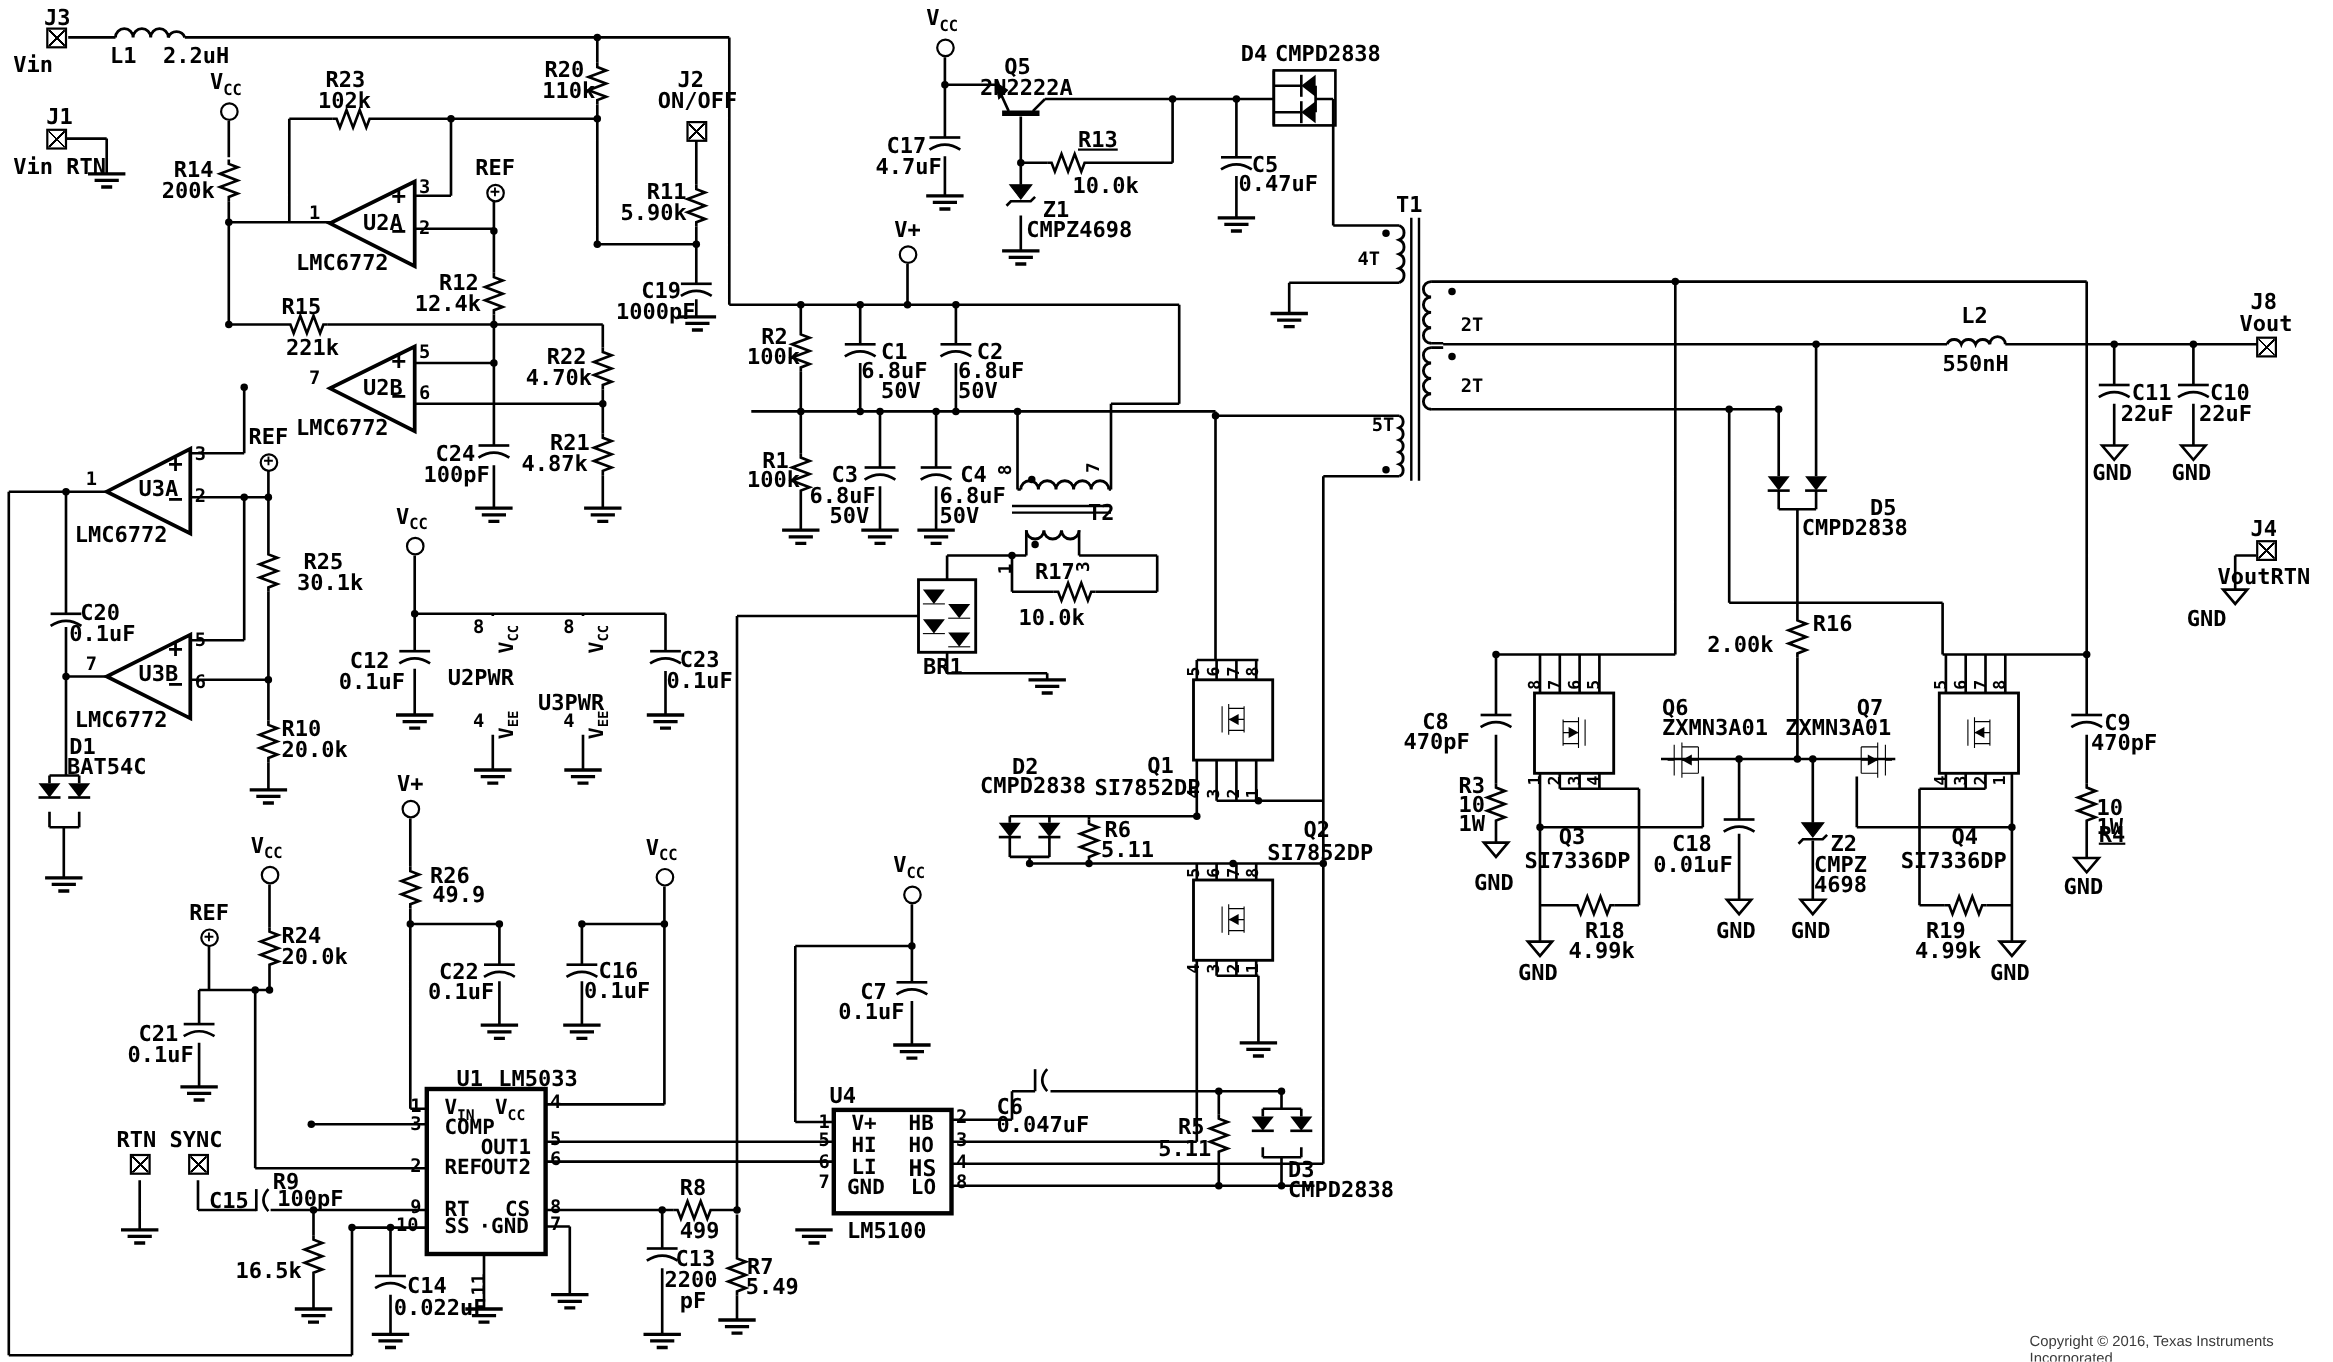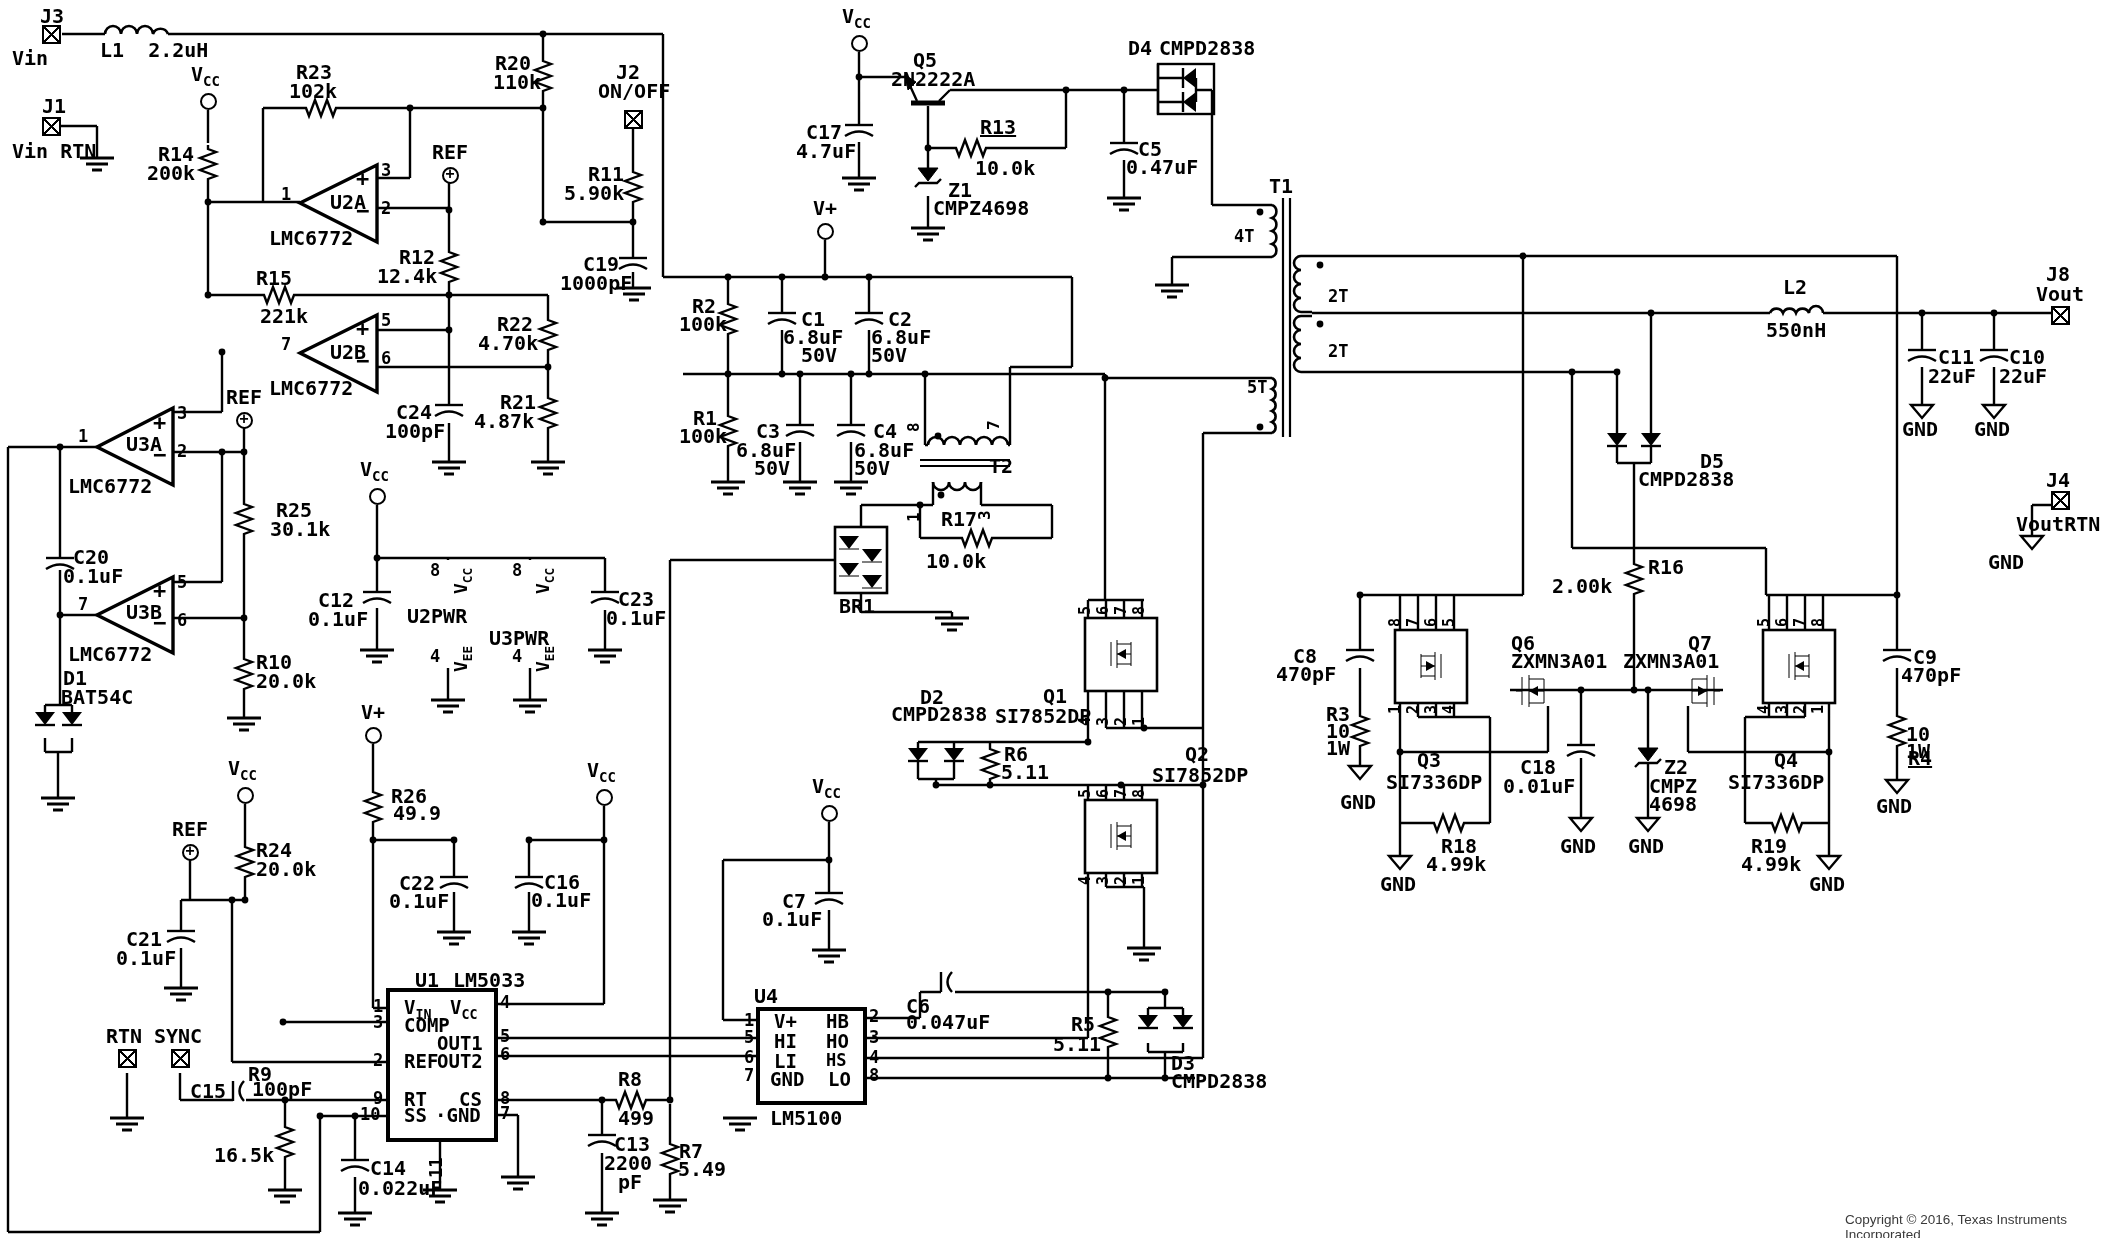--- a/index.html
+++ b/index.html
@@ -542,21 +542,21 @@
       <div class="t" style="left: 744px; top: 1067px; font-size: 17px;">7</div>
       <div class="t" style="left: 869px; top: 1008px; font-size: 17px;">2</div>
       <div class="t" style="left: 869px; top: 1029px; font-size: 17px;">3</div>
       <div class="t" style="left: 869px; top: 1049px; font-size: 17px;">4</div>
       <div class="t" style="left: 869px; top: 1067px; font-size: 17px;">8</div>
       <div class="t" style="left: 774px; top: 1012px; font-size: 19px;">V+</div>
       <div class="t" style="left: 826px; top: 1012px; font-size: 19px;">HB</div>
       <div class="t" style="left: 774px; top: 1032px; font-size: 19px;">HI</div>
       <div class="t" style="left: 826px; top: 1032px; font-size: 19px;">HO</div>
       <div class="t" style="left: 774px; top: 1052px; font-size: 19px;">LI</div>
-      <div class="t" style="left: 826px; top: 1052px; font-size: 17px;">HS</div>
+      <div class="t" style="left: 826px; top: 1052px; font-size: 21px;">HS</div>
       <div class="t" style="left: 770px; top: 1070px; font-size: 19px;">GND</div>
       <div class="t" style="left: 828px; top: 1070px; font-size: 19px;">LO</div>
       <div class="t" style="left: 906px; top: 996px;">C6</div>
       <div class="t" style="left: 906px; top: 1012px;">0.047uF</div>
       <div class="t" style="left: 920px; top: 687px;">D2</div>
       <div class="t" style="left: 891px; top: 704px;">CMPD2838</div>
       <div class="t" style="left: 1004px; top: 744px;">R6</div>
       <div class="t" style="left: 1001px; top: 762px;">5.11</div>
       <div class="t" style="left: 1043px; top: 686px;">Q1</div>
       <div class="t" style="left: 995px; top: 706px;">SI7852DP</div>

